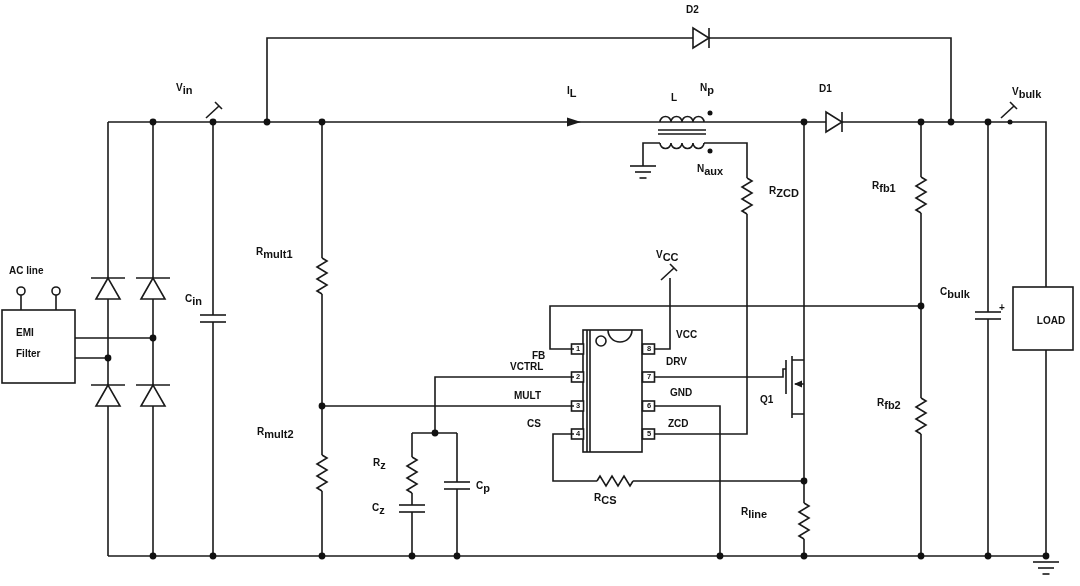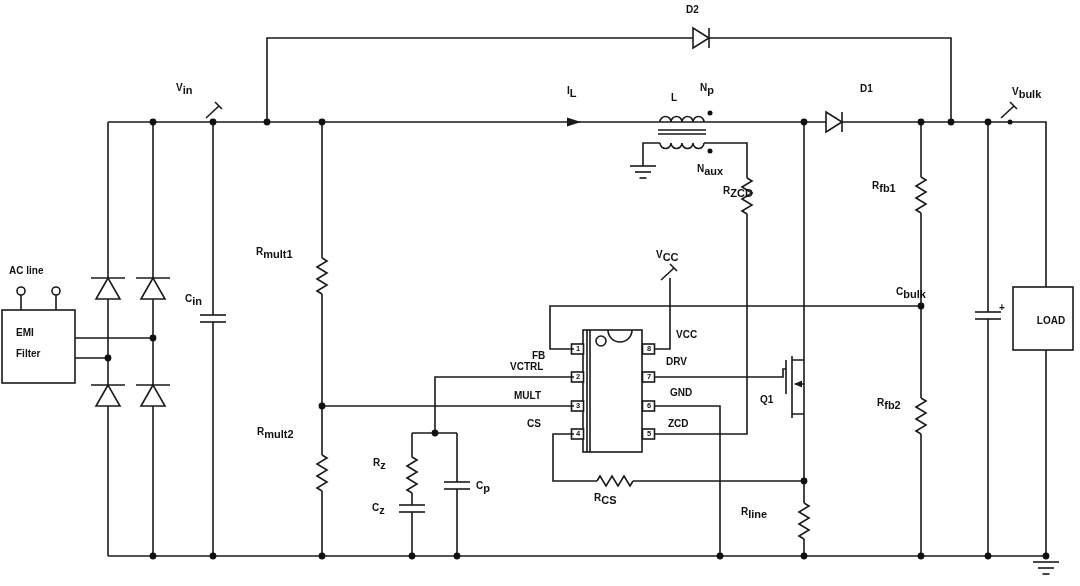--- a/index.html
+++ b/index.html
@@ -168,28 +168,28 @@
   <div class="lbl big" style="left:16px;top:323px"><span class="m">EMI</span></div>
   <div class="lbl big" style="left:16px;top:344px"><span class="m">Filter</span></div>
 
   <div class="lbl" style="left:176px;top:80px"><span class="m">V</span><span class="s">in</span></div>
   <div class="lbl" style="left:185px;top:291px"><span class="m">C</span><span class="s">in</span></div>
   <div class="lbl" style="left:686px;top:2px"><span class="m">D2</span></div>
   <div class="lbl" style="left:567px;top:83px"><span class="m">I</span><span class="s">L</span></div>
   <div class="lbl" style="left:671px;top:90px"><span class="m">L</span></div>
   <div class="lbl" style="left:700px;top:80px"><span class="m">N</span><span class="s">p</span></div>
   <div class="lbl" style="left:697px;top:161px"><span class="m">N</span><span class="s">aux</span></div>
-  <div class="lbl" style="left:860px;top:81px"><span class="m">D1</span></div>
+  <div class="lbl" style="left:819px;top:81px"><span class="m">D1</span></div>
   <div class="lbl" style="left:1012px;top:84px"><span class="m">V</span><span class="s">bulk</span></div>
-  <div class="lbl" style="left:723px;top:183px"><span class="m">R</span><span class="s">ZCD</span></div>
+  <div class="lbl" style="left:769px;top:183px"><span class="m">R</span><span class="s">ZCD</span></div>
   <div class="lbl" style="left:872px;top:178px"><span class="m">R</span><span class="s">fb1</span></div>
   <div class="lbl" style="left:256px;top:244px"><span class="m">R</span><span class="s">mult1</span></div>
   <div class="lbl" style="left:257px;top:424px"><span class="m">R</span><span class="s">mult2</span></div>
   <div class="lbl" style="left:656px;top:247px"><span class="m">V</span><span class="s">CC</span></div>
-  <div class="lbl" style="left:896px;top:284px"><span class="m">C</span><span class="s">bulk</span></div>
+  <div class="lbl" style="left:940px;top:284px"><span class="m">C</span><span class="s">bulk</span></div>
   <div class="plus" style="left:999px;top:303px"><span>+</span></div>
   <div class="lbl big" style="left:1013px;top:311px;width:76px;text-align:center"><span class="m">LOAD</span></div>
   <div class="lbl" style="left:760px;top:392px"><span class="m">Q1</span></div>
   <div class="lbl" style="left:373px;top:455px"><span class="m">R</span><span class="s">z</span></div>
   <div class="lbl" style="left:372px;top:500px"><span class="m">C</span><span class="s">z</span></div>
   <div class="lbl" style="left:476px;top:478px"><span class="m">C</span><span class="s">p</span></div>
   <div class="lbl" style="left:594px;top:490px"><span class="m">R</span><span class="s">CS</span></div>
   <div class="lbl" style="left:741px;top:504px"><span class="m">R</span><span class="s">line</span></div>
   <div class="lbl" style="left:877px;top:395px"><span class="m">R</span><span class="s">fb2</span></div>
 

